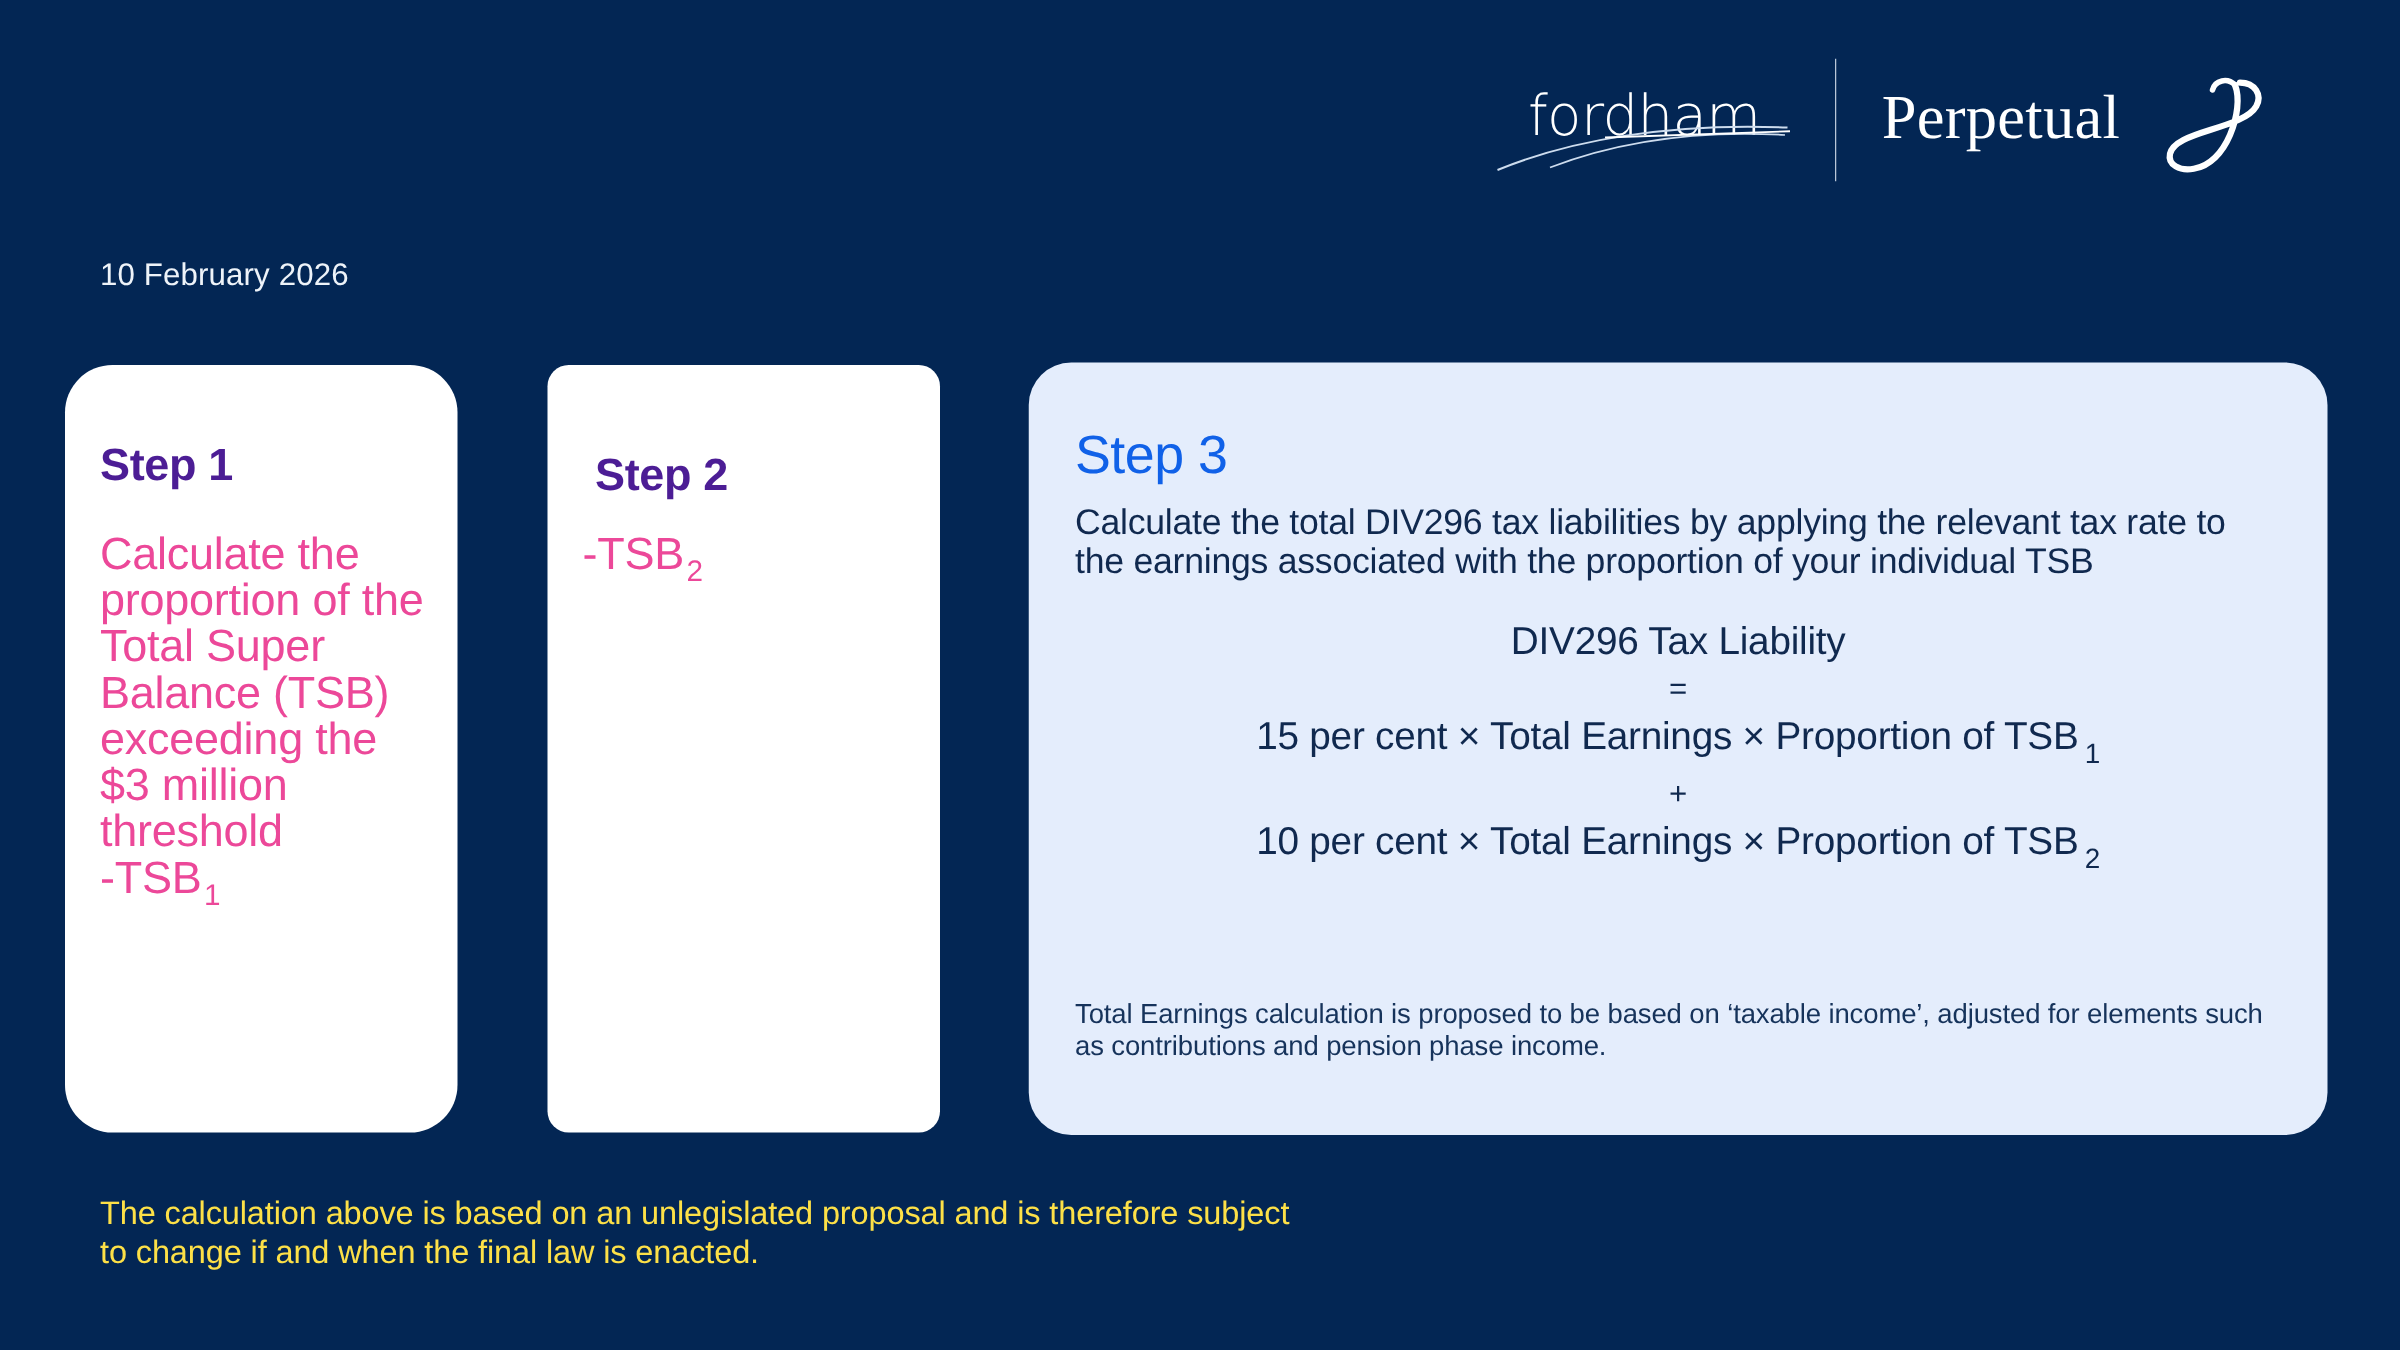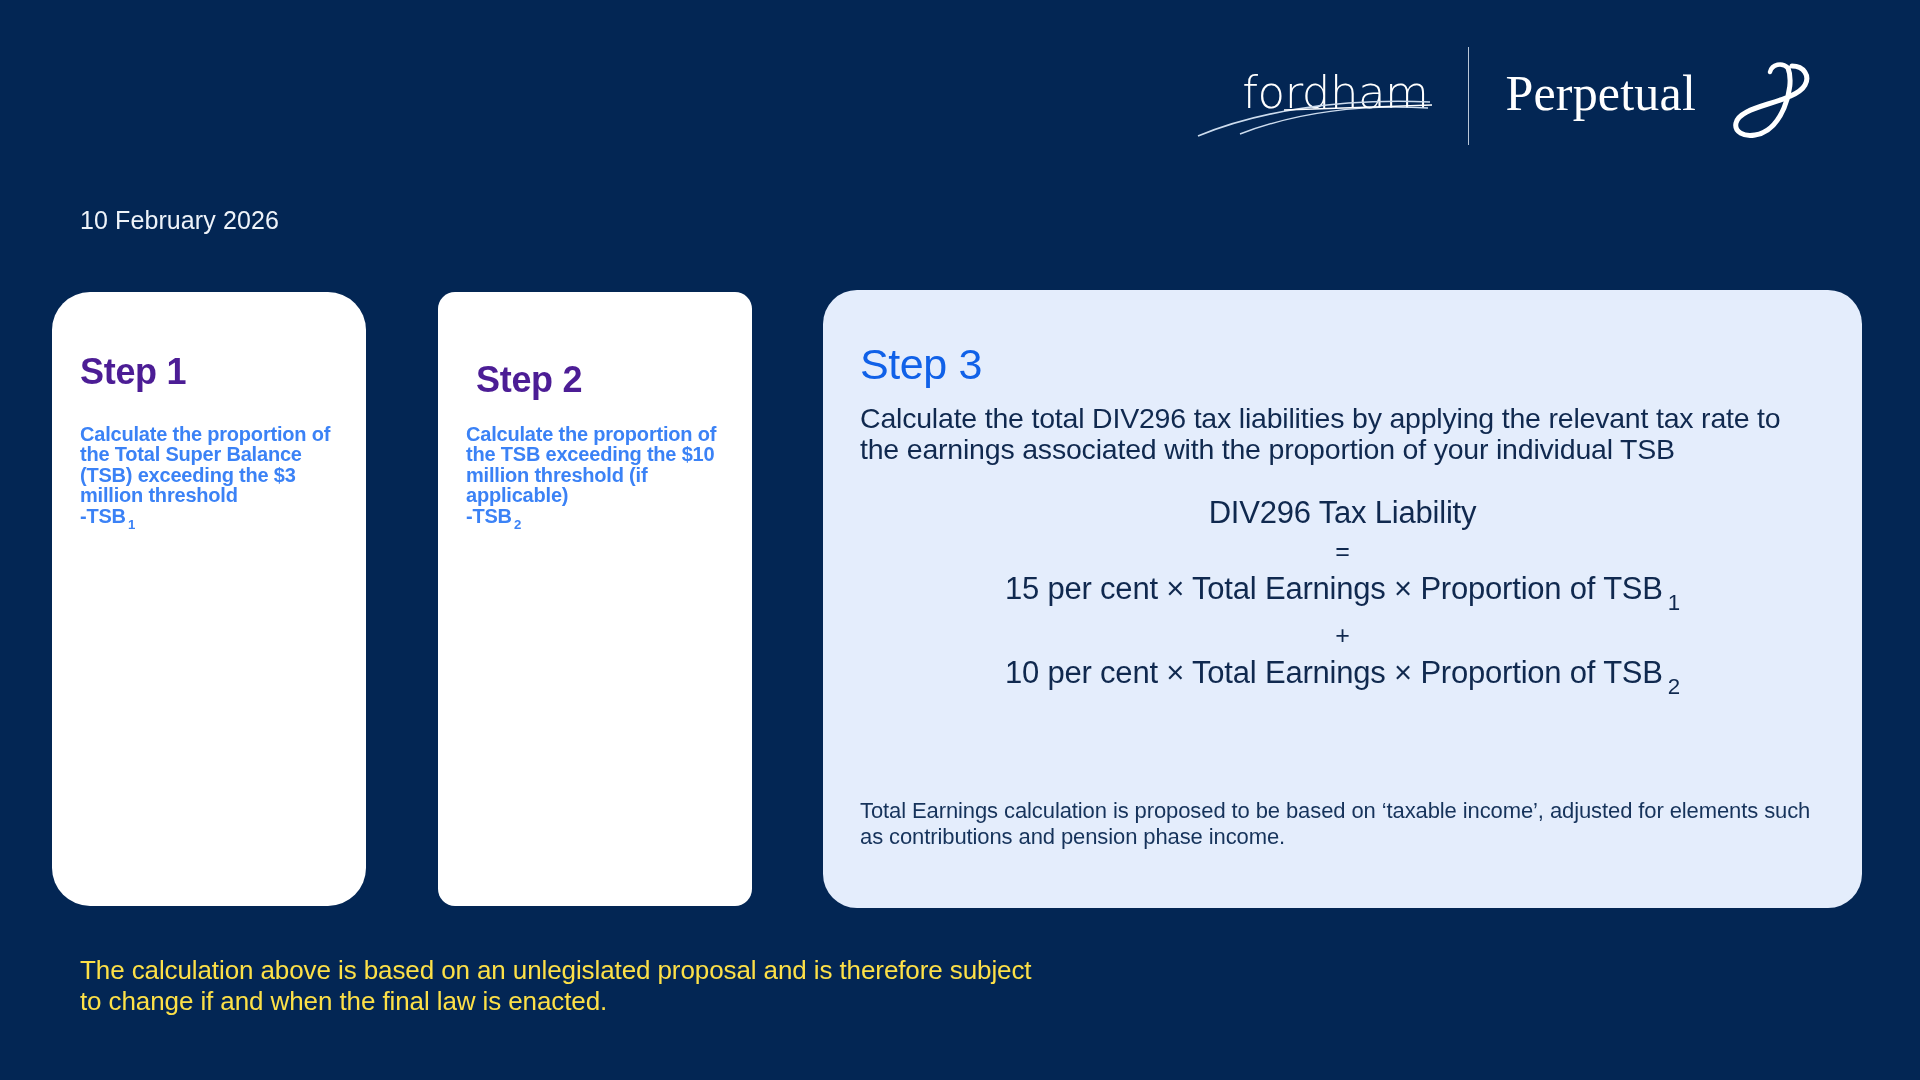--- a/index.html
+++ b/index.html
@@ -26,21 +26,21 @@
     display:flex;
     align-items:center;
     height:108px;
   }
   .logo-fordham {
     position:relative;
     width:230px;
     height:100px;
     display:flex;
     align-items:center;
-    justify-content:flex-end;
+    justify-content:center;
     padding-right:4px;
   }
   .logo-fordham .wordmark {
     font-family:"DejaVu Sans", sans-serif;
     font-size:45px;
     font-weight:300;
     color:#ffffff;
     letter-spacing:-0.5px;
     line-height:1;
     position:relative;
@@ -110,23 +110,23 @@
     font-size:36px;
     font-weight:bold;
     color:#4c1d95;
     letter-spacing:-0.3px;
     line-height:1.1;
   }
   .card-1 .card-head { margin:60px 0 0 28px; }
   .card-2 .card-head { margin:68px 0 0 38px; }
 
   .card-body {
-    font-size:20px;
-    font-weight:700;
-    color:#3b82f6;
+    font-size:36px;
+    font-weight:400;
+    color:#ec4899;
     line-height:1.03;
     letter-spacing:-0.2px;
   }
   .card-1 .card-body { margin:32px 26px 0 28px; }
   .card-2 .card-body { margin:24px 20px 0 28px; }
 
   .card-body .tsb-line { display:block; }
   .sub {
     font-size:0.66em;
     vertical-align:-0.42em;
@@ -247,21 +247,20 @@
     <span>Calculate the proportion of the Total Super Balance (TSB) exceeding the $3 million threshold</span>
     <span class="tsb-line">
       <span>-TSB</span><span class="sub">1</span>
     </span>
   </div>
 </div>
 
 <div class="card card-2">
   <div class="card-head">Step 2</div>
   <div class="card-body">
-    <span>Calculate the proportion of the TSB exceeding the $10 million threshold (if applicable)</span>
     <span class="tsb-line">
       <span>-TSB</span><span class="sub">2</span>
     </span>
   </div>
 </div>
 
 <div class="panel-3">
 
   <div class="panel-head">Step 3</div>
   <div class="panel-intro">Calculate the total DIV296 tax liabilities by applying the relevant tax rate to the earnings associated with the proportion of your individual TSB</div>

